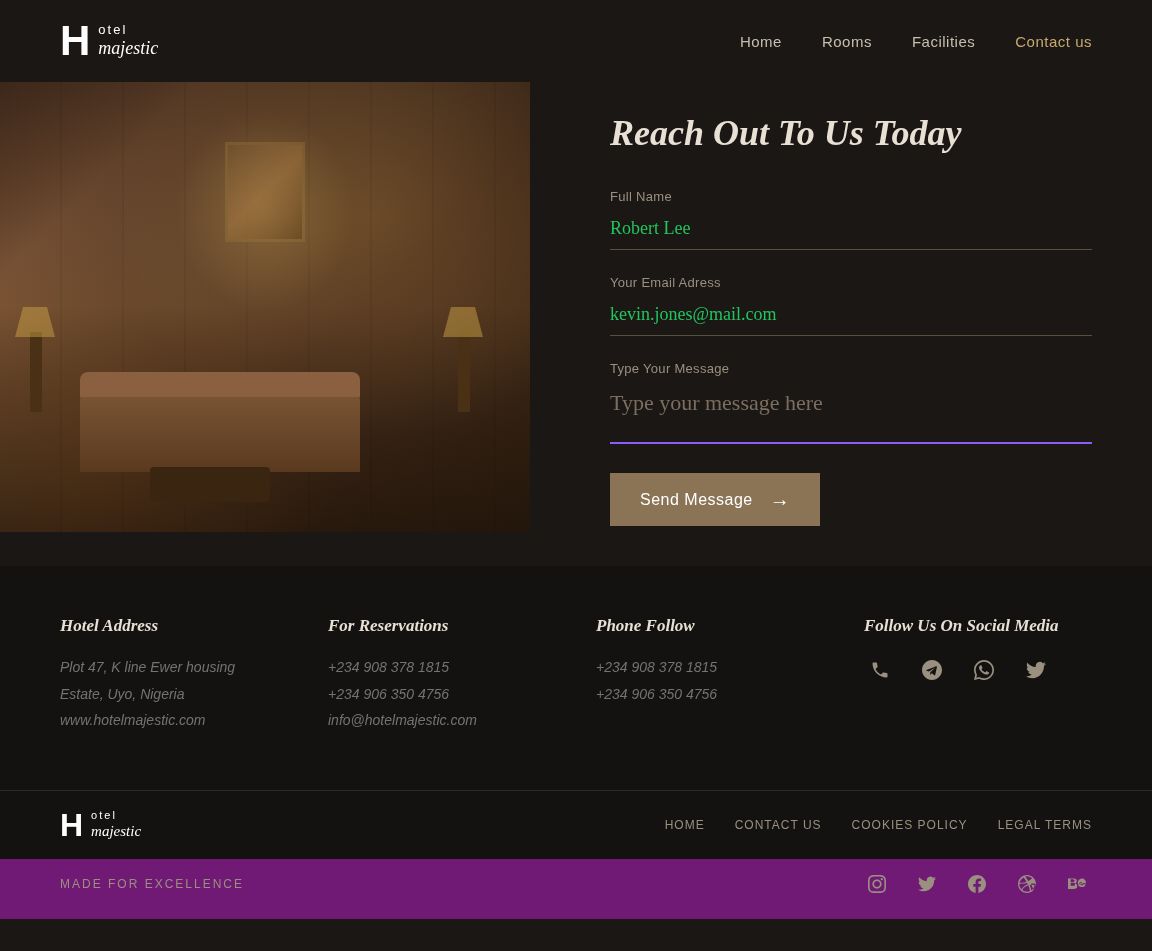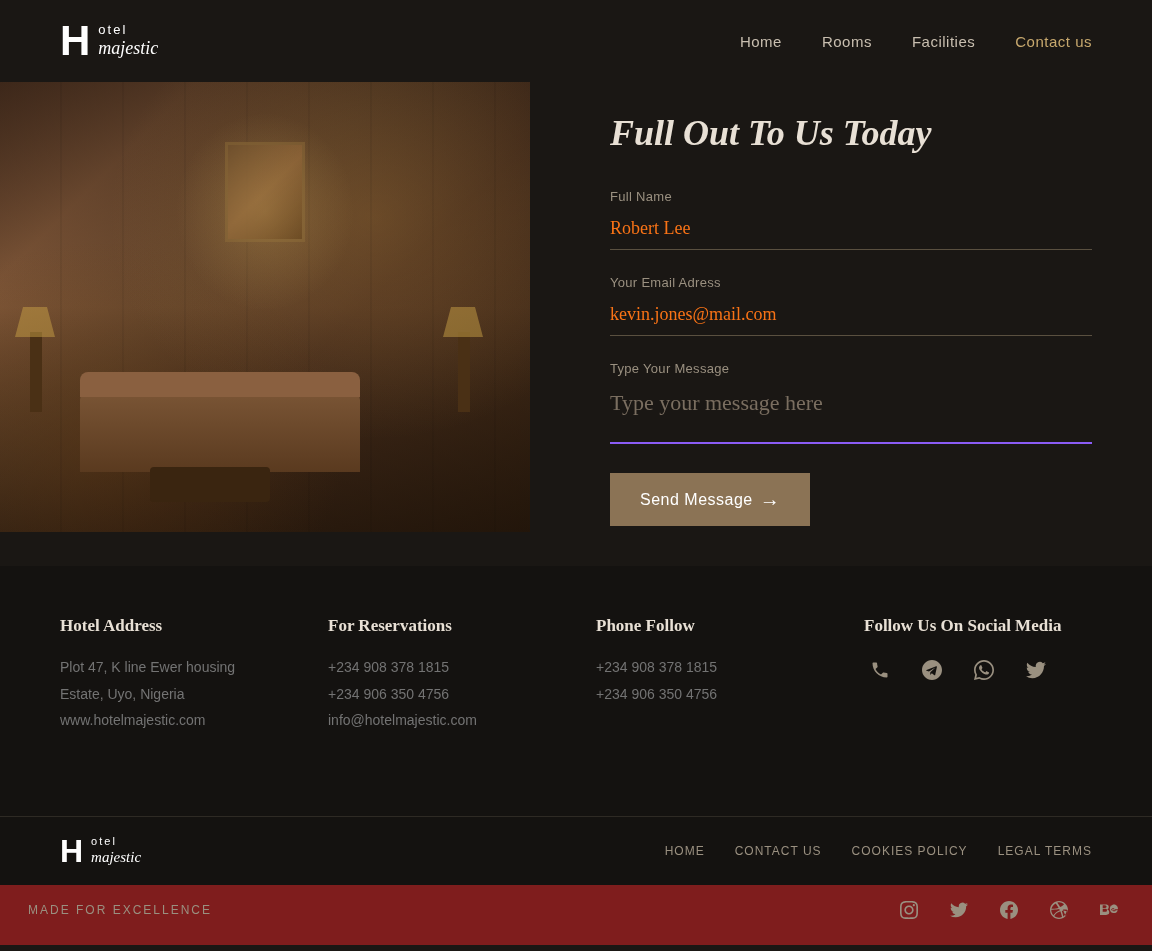--- a/index.html
+++ b/index.html
@@ -220,21 +220,21 @@
       color: #9a9080;
       font-family: Liberation Sans, sans-serif;
       margin-bottom: 8px;
       letter-spacing: 0.3px;
     }
     .form-input {
       width: 100%;
       background: transparent;
       border: none;
       border-bottom: 1px solid #5a5040;
-      color: #f97316;
+      color: #22c55e;
       font-size: 18px;
       font-family: Georgia, serif;
       padding: 6px 0 10px 0;
       outline: none;
     }
     .form-input::placeholder {
       color: #7a6e60;
     }
     .form-textarea {
       width: 100%;
@@ -248,21 +248,21 @@
       outline: none;
       resize: none;
       height: 60px;
     }
     .form-textarea::placeholder {
       color: #7a6e60;
     }
     .send-btn {
       display: flex;
       align-items: center;
-      gap: 7px;
+      gap: 17px;
       background: #8b7355;
       border: none;
       color: #fff;
       font-size: 16px;
       font-family: Arial, sans-serif;
       padding: 15px 30px;
       cursor: pointer;
       letter-spacing: 0.5px;
     }
     .arrow-icon {
@@ -271,21 +271,22 @@
 
     
     .footer-info {
       background: #141210;
       padding: 50px 60px 30px;
     }
     .footer-columns {
       display: grid;
       grid-template-columns: 1fr 1fr 1fr 1fr;
       gap: 40px;
-      margin-bottom: 52px;
+      margin-bottom: 26px;
+      font-style: italic;
     }
     .footer-col h3 {
       font-size: 17px;
       color: #e8e0d5;
       font-family: Georgia, serif;
       margin-bottom: 18px;
     }
     .footer-col p, .footer-col a {
       font-size: 14px;
       color: #737373;
@@ -335,22 +336,22 @@
     }
     .footer-nav a {
       text-decoration: none;
       color: #9a9080;
       font-size: 12px;
       font-family: Arial, sans-serif;
       letter-spacing: 1px;
     }
 
     .footer-made {
-      background: #7f1d1d;
-      padding: 10px 28px 20px;
+      background: #701a75;
+      padding: 10px 60px 20px;
       display: flex;
       align-items: center;
       justify-content: space-between;
     }
     .footer-made span {
       font-size: 12px;
       color: #9a9080;
       font-family: Arial, sans-serif;
       letter-spacing: 2px;
     }
@@ -395,21 +396,21 @@
     <div class="painting"></div>
     <div class="lamp-left"></div>
     <div class="lamp-right"></div>
     <div class="room-furniture">
       <div class="sofa"></div>
       <div class="table"></div>
     </div>
   </div>
 
   <div class="contact-form-section">
-    <h2 class="form-title">Full Out To Us Today</h2>
+    <h2 class="form-title">Reach Out To Us Today</h2>
 
     <div class="form-group">
       <label class="form-label">Full Name</label>
       <input class="form-input" type="text" value="Robert Lee" style="">
     </div>
 
     <div class="form-group">
       <label class="form-label">Your Email Adress</label>
       <input class="form-input" type="email" value="kevin.jones@mail.com" style="">
     </div>

